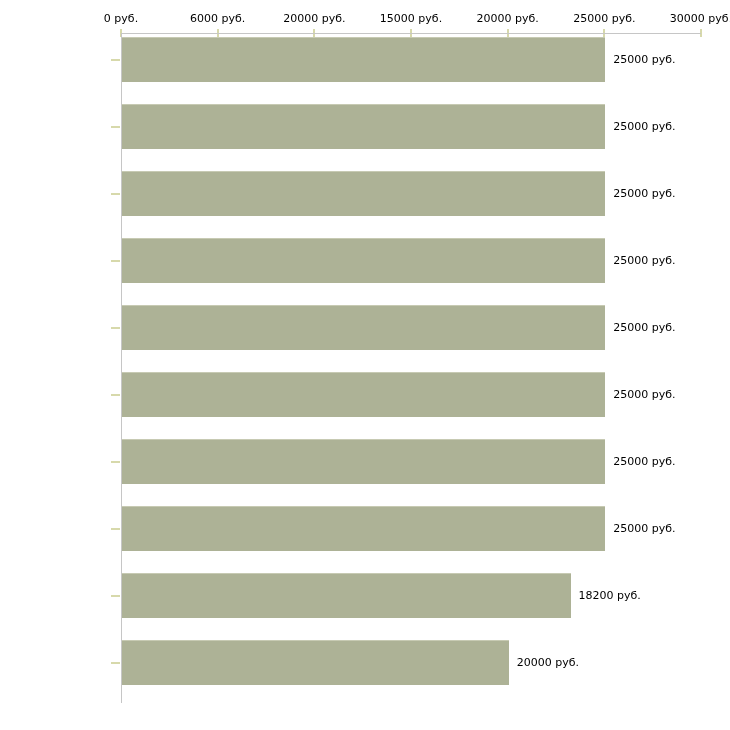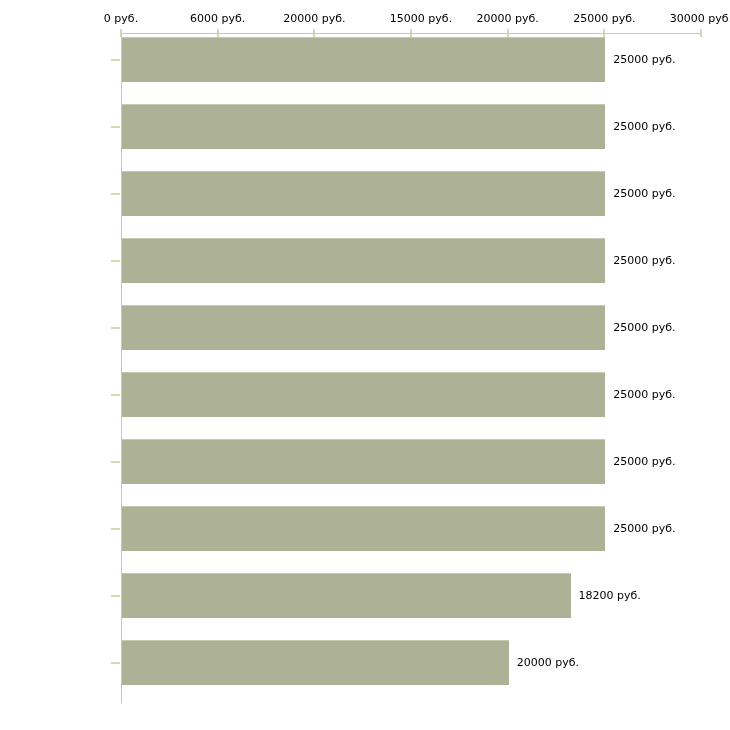--- a/index.html
+++ b/index.html
@@ -51,21 +51,21 @@
   }
 </style>
 </head>
 <body>
 
 <div id="stage">
   <div class="abs">
       <div class="abs x-tick-label" style="left: 121px; top: 12px;">0 руб.</div>
       <div class="abs x-tick-label" style="left: 217.7px; top: 12px;">6000 руб.</div>
       <div class="abs x-tick-label" style="left: 314.3px; top: 12px;">20000 руб.</div>
-      <div class="abs x-tick-label" style="left: 411px; top: 12px; margin-left: 10px;">15000 руб.</div>
+      <div class="abs x-tick-label" style="left: 411px; top: 12px;">15000 руб.</div>
       <div class="abs x-tick-label" style="left: 507.7px; top: 12px;">20000 руб.</div>
       <div class="abs x-tick-label" style="left: 604.3px; top: 12px;">25000 руб.</div>
       <div class="abs x-tick-label" style="left: 701px; top: 12px;">30000 руб.</div>
     </div>
   <div class="abs">
       <div class="abs x-tick" style="left: 120px; top: 29px;"></div>
       <div class="abs x-tick" style="left: 216.7px; top: 29px;"></div>
       <div class="abs x-tick" style="left: 313.3px; top: 29px;"></div>
       <div class="abs x-tick" style="left: 410px; top: 29px;"></div>
       <div class="abs x-tick" style="left: 506.7px; top: 29px;"></div>

